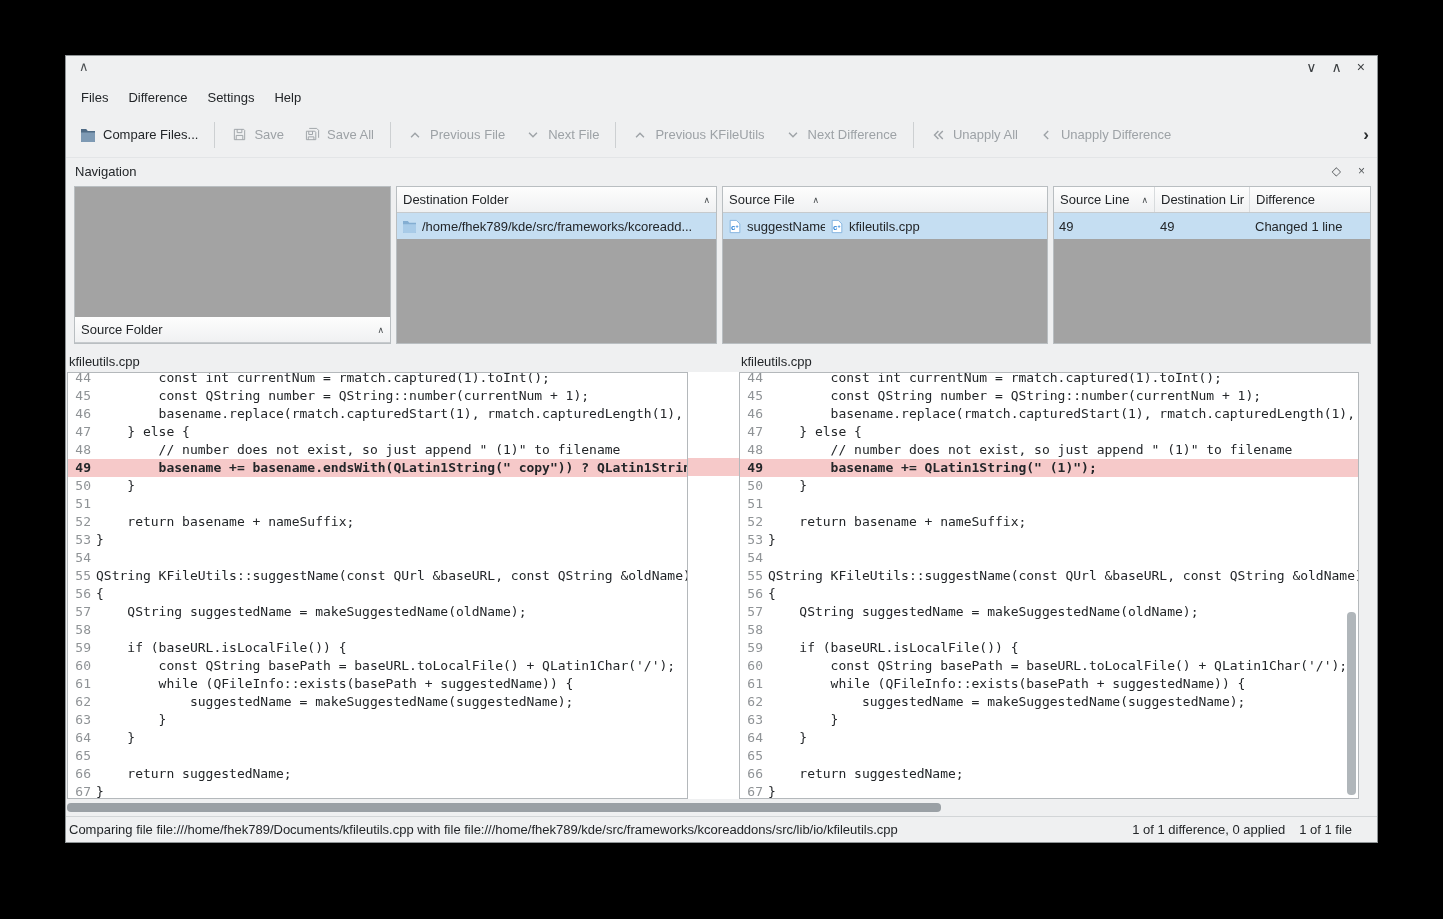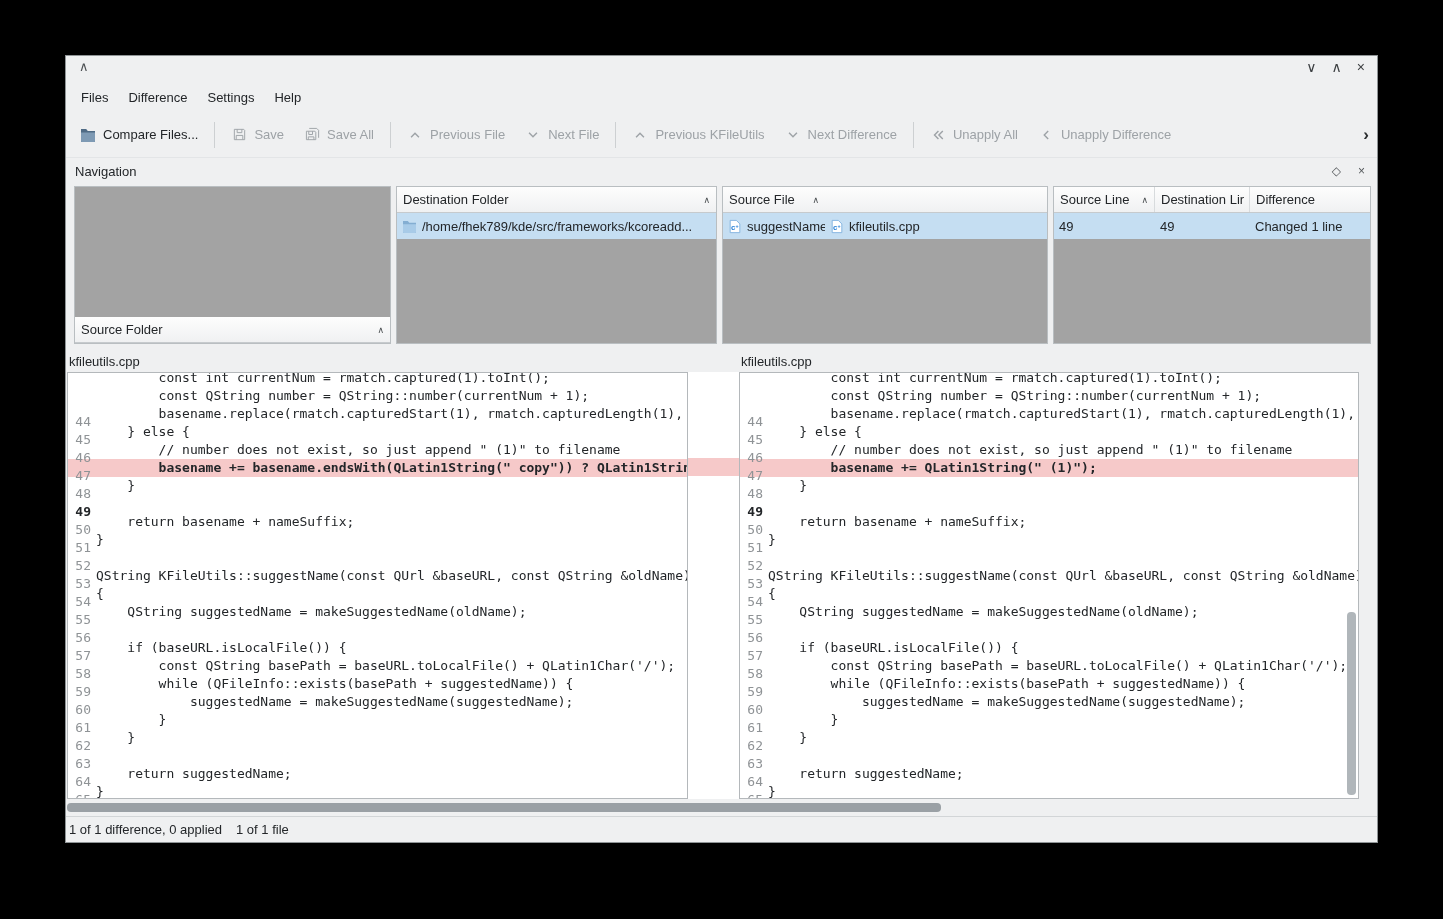--- a/index.html
+++ b/index.html
@@ -62,21 +62,21 @@
   .file-label-left { position:absolute; left:3px; top:4px; }
   .file-label-right { position:absolute; left:675px; top:4px; }
   .panes { position:relative; flex:1; overflow:hidden; }
   .gap { position:absolute; left:622px; width:51px; top:0; bottom:0; background:#fff; }
   .connector { position:absolute; left:0; right:0; top:86px; height:18px; background:#f6c9c9; }
   .pane { position:absolute; top:0; bottom:0; background:#fff; border:1px solid #b4b8bb; overflow:hidden; }
   .pane.left { left:1px; width:621px; }
   .pane.right { left:673px; width:620px; }
   .pane-inner { margin-top:-4px; }
   .crow { display:flex; height:18px; line-height:18px; font-family:"DejaVu Sans Mono", monospace; font-size:13px; }
-  .ln { width:28px; text-align:right; padding-right:5px; color:#8f9396; flex:none;margin-top:44px; }
+  .ln { width:28px; text-align:right; padding-right:5px; color:#8f9396; flex:none; }
   .code { white-space:pre; color:#232629; overflow:hidden; }
   .crow.changed { background:#f6c9c9; font-weight:bold; }
   .crow.changed .ln { color:#232629; font-weight:bold; }
   .vthumb { position:absolute; left:1281px; top:240px; width:9px; height:183px; background:#b0b6ba; border-radius:4px; }
   .hscroll { height:17px; position:relative; flex:none; background:#eff0f1; }
   .hthumb { position:absolute; left:1px; top:4px; width:874px; height:9px; background:#9aa0a5; border-radius:4px; }
 
   
   .statusbar { height:26px; display:flex; align-items:center; padding:0 25px 0 3px;
                border-top:1px solid #d2d5d7; flex:none; }
@@ -497,19 +497,20 @@
           </div>
       </div>
       <div class="vthumb"></div>
     </div>
     <div class="hscroll">
       <div class="hthumb"></div>
     </div>
   </div>
 
   <div class="statusbar">
+    <span class="status-left">Comparing file file:///home/fhek789/Documents/kfileutils.cpp with file file:///home/fhek789/kde/src/frameworks/kcoreaddons/src/lib/io/kfileutils.cpp</span>
     <span class="status-right">
       <span>1 of 1 difference, 0 applied</span>
       <span>1 of 1 file</span>
     </span>
   </div>
 
 </div>
 
 </body></html>

